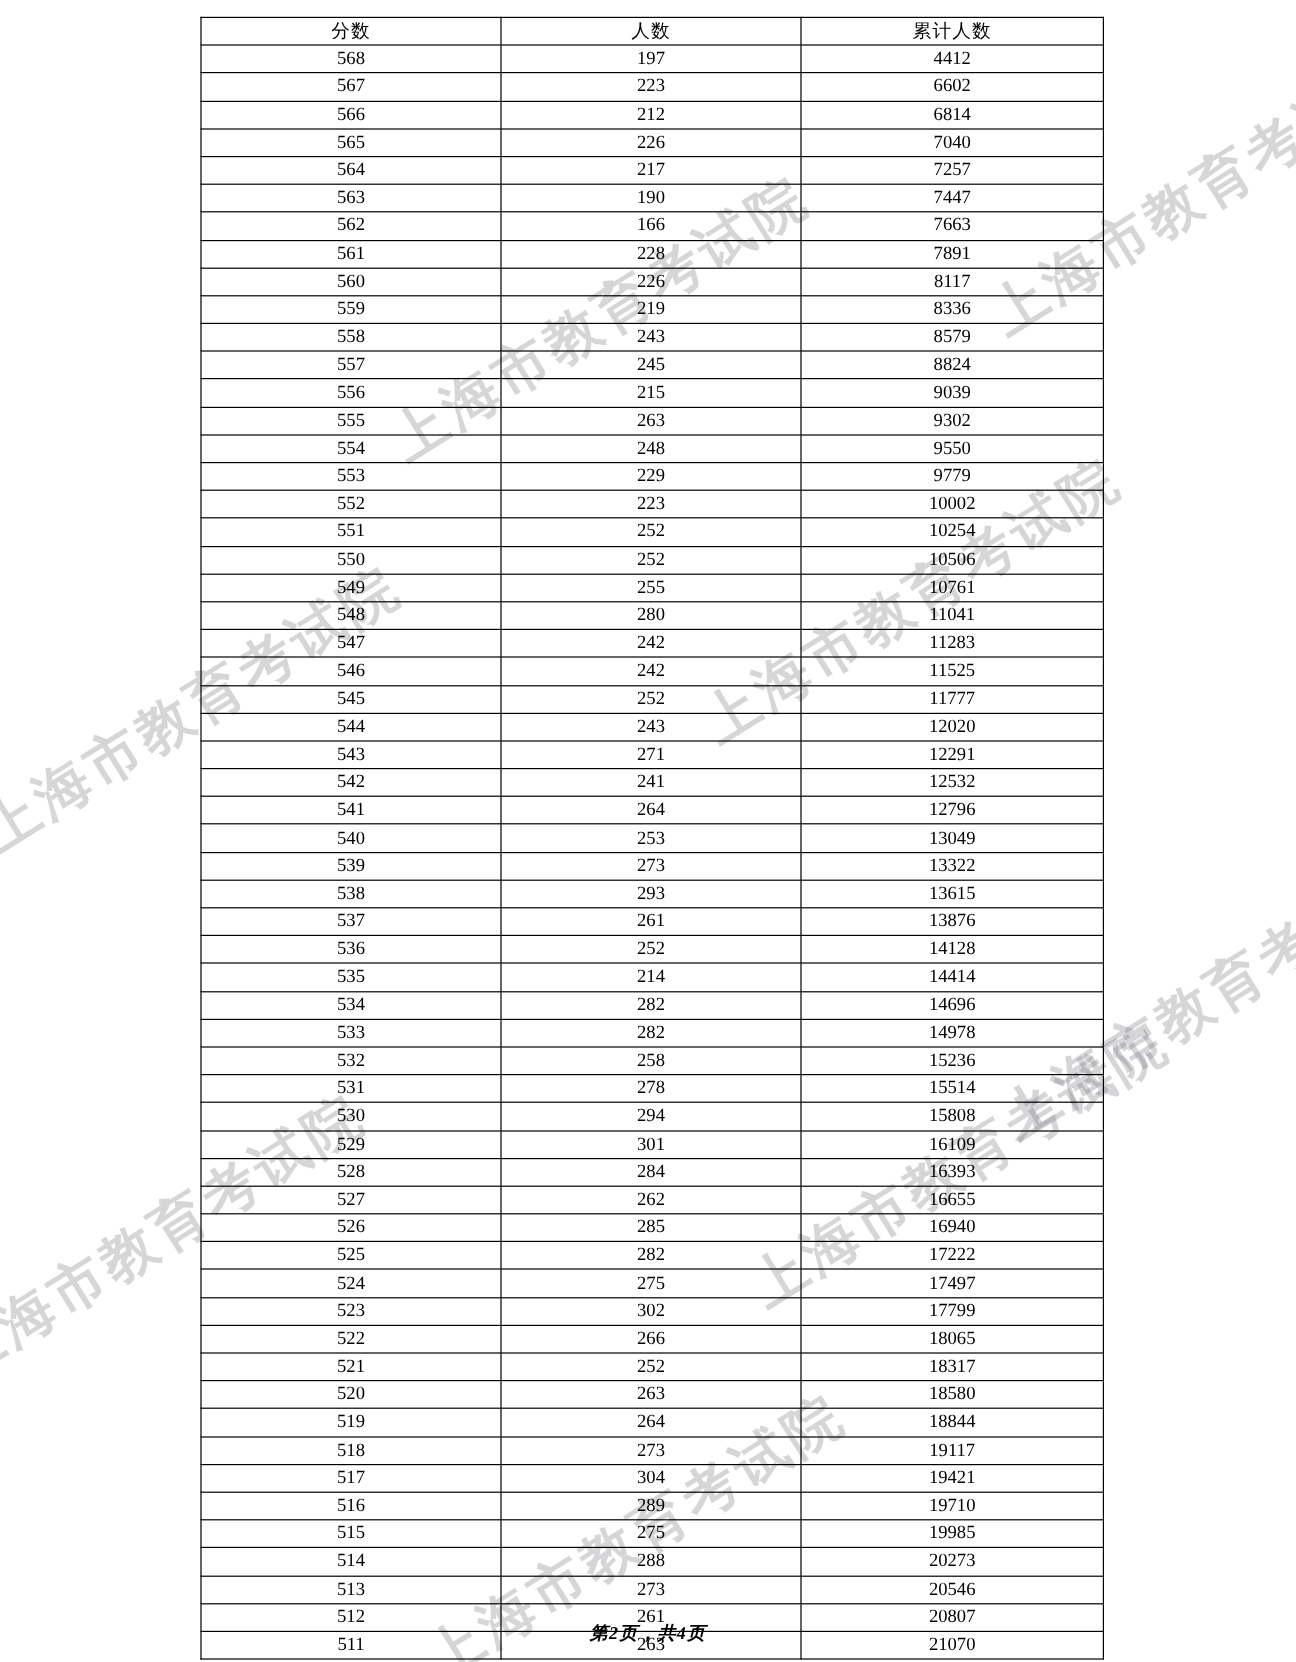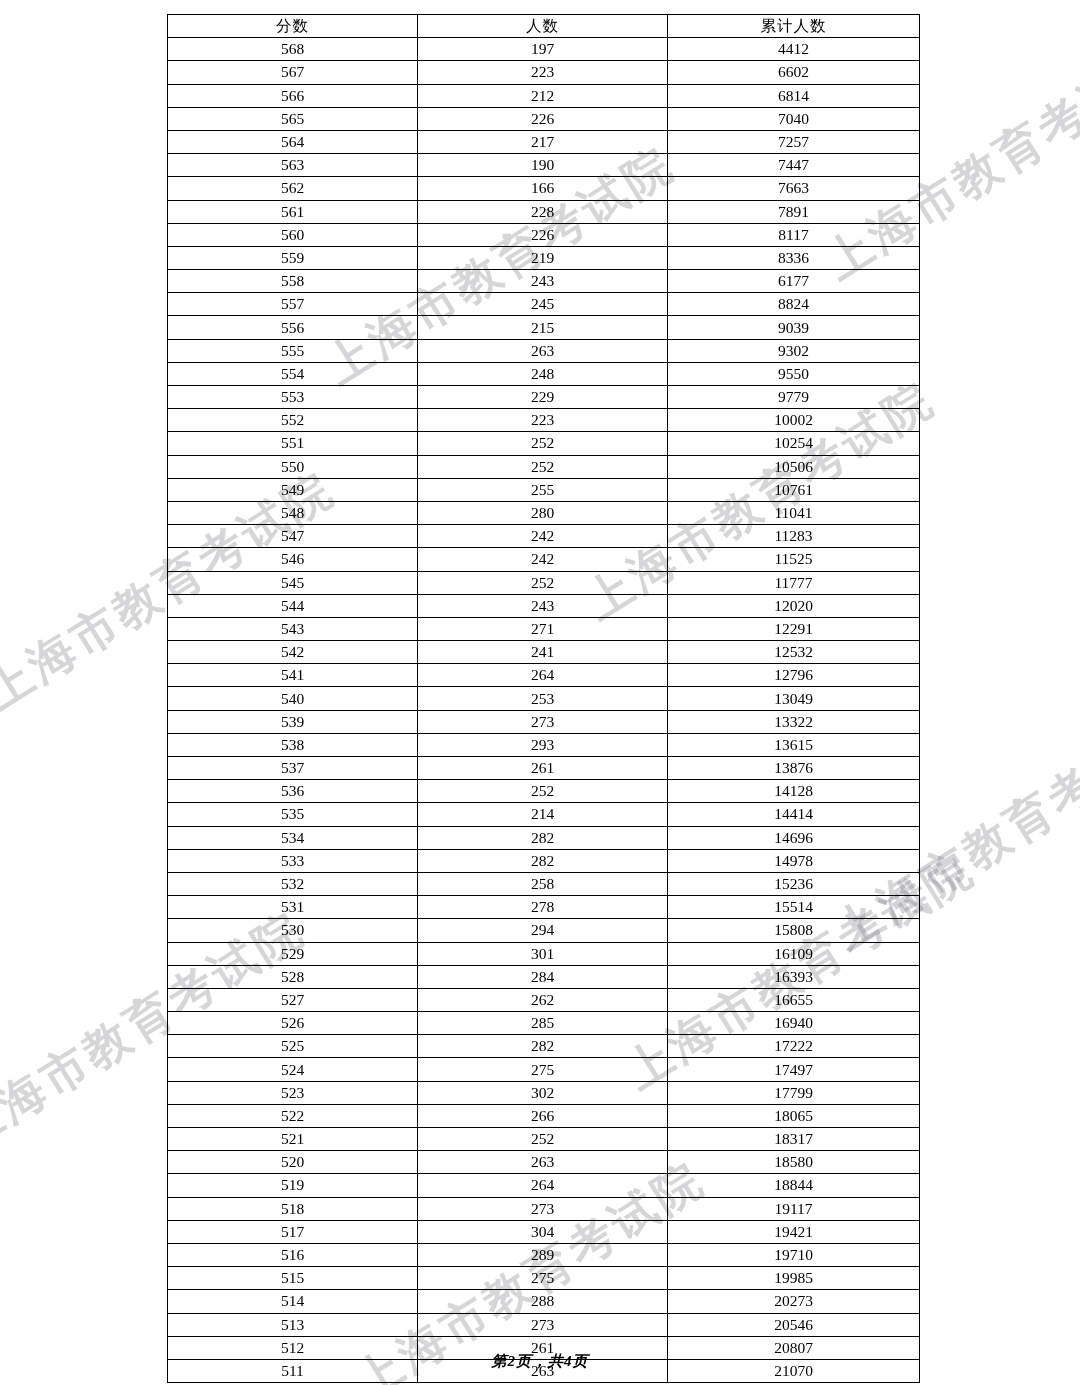--- a/index.html
+++ b/index.html
@@ -174,21 +174,21 @@
             <td>8117</td>
           </tr>
           <tr>
             <td>559</td>
             <td>219</td>
             <td>8336</td>
           </tr>
           <tr>
             <td>558</td>
             <td>243</td>
-            <td>6177</td>
+            <td>8579</td>
           </tr>
           <tr>
             <td>557</td>
             <td>245</td>
             <td>8824</td>
           </tr>
           <tr>
             <td>556</td>
             <td>215</td>
             <td>9039</td>

